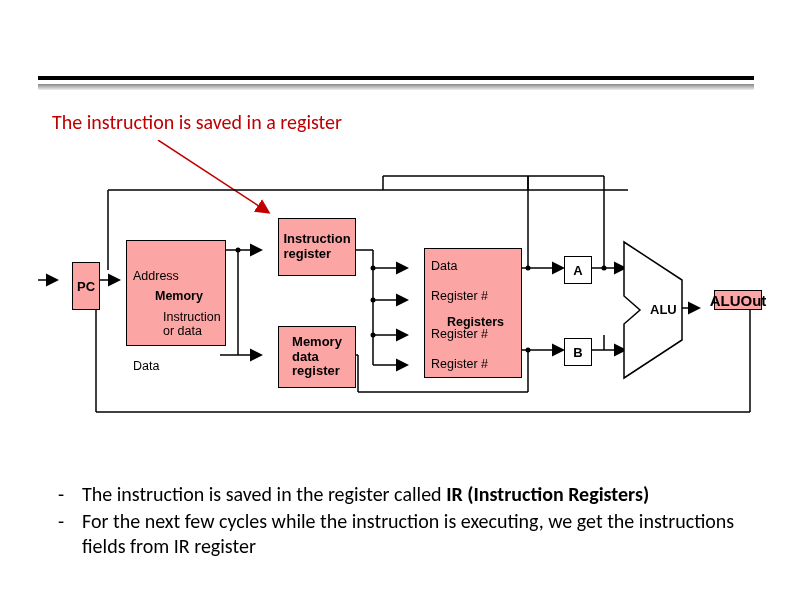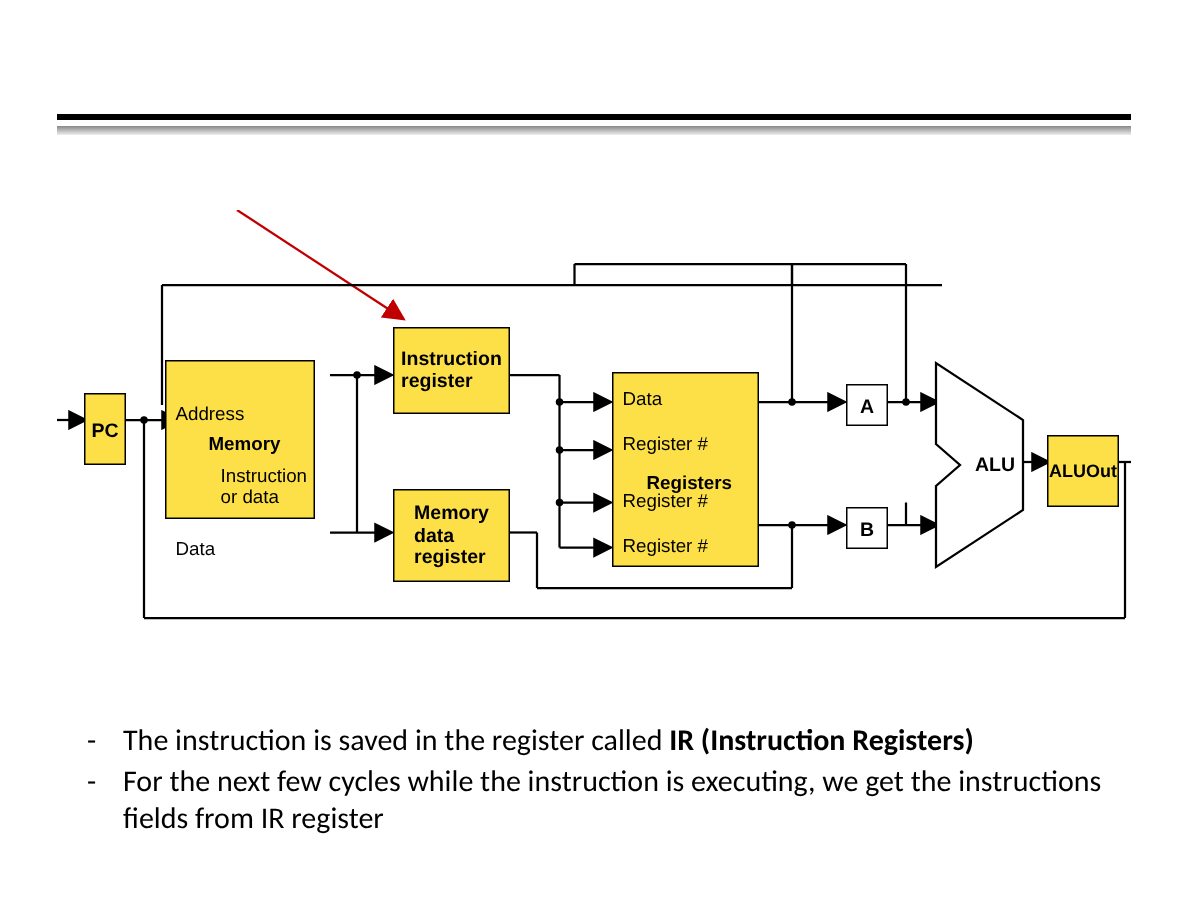--- a/index.html
+++ b/index.html
@@ -80,27 +80,28 @@
   }
   .bullet-dash {
     flex: 0 0 24px;
   }
   .bullet-text {
     flex: 1;
   }
   .box {
     position: absolute;
     border: 1.5px solid #000;
-    background: #fde047;
+    background: #fca5a5;
     box-sizing: border-box;
     display: flex;
     flex-direction: column;
     align-items: center;
     justify-content: center;
     font-size: 13px;
+    margin-left: 16px;
   }
   .port-label {
     position: absolute;
     font-size: 12.5px;
     white-space: nowrap;
     text-align: left;
   }
   .bold {
     font-weight: 700;
   }
@@ -116,20 +117,21 @@
   }
   svg { display: block; }
 </style>
 </head>
 <body>
 
 <div class="slide">
 
   <div class="title-rule"></div>
 
+  <div class="annotation">The instruction is saved in a register</div>
 
   <div class="diagram">
 
     <svg width="716" height="300" style="position:absolute;top:0;left:0">
       <defs>
         <marker id="ah" markerWidth="9" markerHeight="9" refX="7" refY="4.5" orient="auto">
           <path d="M0,0 L9,4.5 L0,9 Z" fill="#000"></path>
         </marker>
         <marker id="ahred" markerWidth="10" markerHeight="10" refX="8" refY="5" orient="auto">
           <path d="M0,0 L10,5 L0,10 Z" fill="#c00000"></path>
@@ -236,21 +238,21 @@
 
     <div class="small-box" style="left:526px; top:198px; width:26px; height:26px;">
       <span>B</span>
     </div>
 
     <svg style="position:absolute; left:584px; top:100px;" width="62" height="140">
       <polygon points="2,2 2,56 18,70 2,84 2,138 60,100 60,40" fill="#fff" stroke="#000" stroke-width="1.5"></polygon>
       <text x="28" y="74" font-size="13" font-weight="700" font-family="Arial">ALU</text>
     </svg>
 
-    <div class="box bold" style="left:660px; top:150px; width:48px; height:48px; font-size:12px;">
+    <div class="box bold" style="left:660px; top:150px; width:48px; height:20px; font-size:15px;">
       <span>ALUOut</span>
     </div>
 
   </div>
 
   <div class="bullets">
     <div class="bullet-row">
       <div class="bullet-dash">-</div>
       <div class="bullet-text">
         <span>The instruction is saved in the register called </span><span class="bold">IR (Instruction Registers)</span><span></span>

